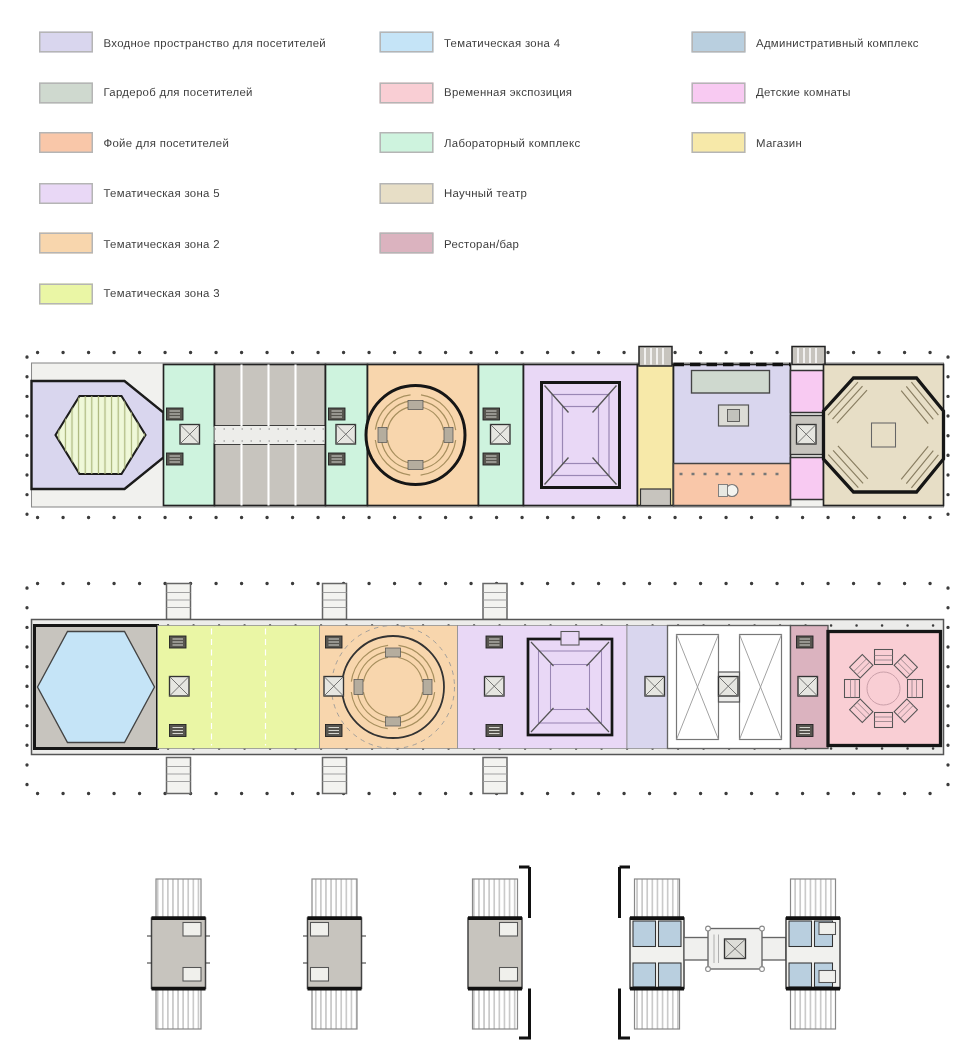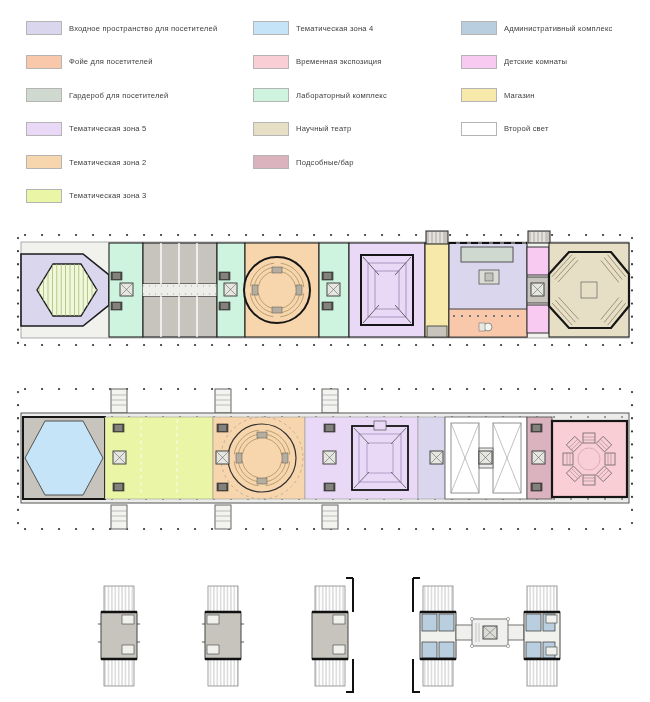--- a/index.html
+++ b/index.html
@@ -25,28 +25,28 @@
 </style>
 </head>
 <body>
 
 <div class="legend legend-col1">
   <div class="legend-item">
     <span class="swatch" style="background: rgb(217, 214, 238);"></span>
     <span class="legend-label">Входное пространство для посетителей</span>
   </div>
   <div class="legend-item">
+    <span class="swatch" style="background: rgb(207, 217, 207);"></span>
+    <span class="legend-label">Гардероб для посетителей</span>
+  </div>
+  <div class="legend-item">
     <span class="swatch" style="background: rgb(249, 199, 169);"></span>
     <span class="legend-label">Фойе для посетителей</span>
   </div>
   <div class="legend-item">
-    <span class="swatch" style="background: rgb(207, 217, 207);"></span>
-    <span class="legend-label">Гардероб для посетителей</span>
-  </div>
-  <div class="legend-item">
     <span class="swatch" style="background: rgb(233, 216, 246);"></span>
     <span class="legend-label">Тематическая зона 5</span>
   </div>
   <div class="legend-item">
     <span class="swatch" style="background: rgb(248, 214, 173);"></span>
     <span class="legend-label">Тематическая зона 2</span>
   </div>
   <div class="legend-item">
     <span class="swatch" style="background: rgb(234, 246, 165);"></span>
     <span class="legend-label">Тематическая зона 3</span>
@@ -65,40 +65,36 @@
   <div class="legend-item">
     <span class="swatch" style="background: rgb(206, 243, 222);"></span>
     <span class="legend-label">Лабораторный комплекс</span>
   </div>
   <div class="legend-item">
     <span class="swatch" style="background: rgb(231, 222, 198);"></span>
     <span class="legend-label">Научный театр</span>
   </div>
   <div class="legend-item">
     <span class="swatch" style="background: rgb(219, 179, 191);"></span>
-    <span class="legend-label">Подсобные/бар</span>
+    <span class="legend-label">Ресторан/бар</span>
   </div>
 </div>
 
 <div class="legend legend-col3">
   <div class="legend-item">
     <span class="swatch" style="background: rgb(185, 207, 223);"></span>
     <span class="legend-label">Административный комплекс</span>
   </div>
   <div class="legend-item">
     <span class="swatch" style="background: rgb(248, 202, 242);"></span>
     <span class="legend-label">Детские комнаты</span>
   </div>
   <div class="legend-item">
     <span class="swatch" style="background: rgb(247, 233, 169);"></span>
     <span class="legend-label">Магазин</span>
-  </div>
-  <div class="legend-item">
-    <span class="swatch" style="background: rgb(255, 255, 255);"></span>
-    <span class="legend-label">Второй свет</span>
   </div>
 </div>
 
 <svg class="plan plan-1" width="620" height="120" viewBox="0 0 620 120">
   <defs>
     <pattern id="hexstr" width="4.4" height="6" patternUnits="userSpaceOnUse">
       <path d="M2.2,0V6" stroke="#a9b479" stroke-width="0.8"></path>
     </pattern>
     <g id="ev1">
         <rect width="13" height="13" fill="#e6e6e1" stroke="#333" stroke-width="0.9"></rect>

